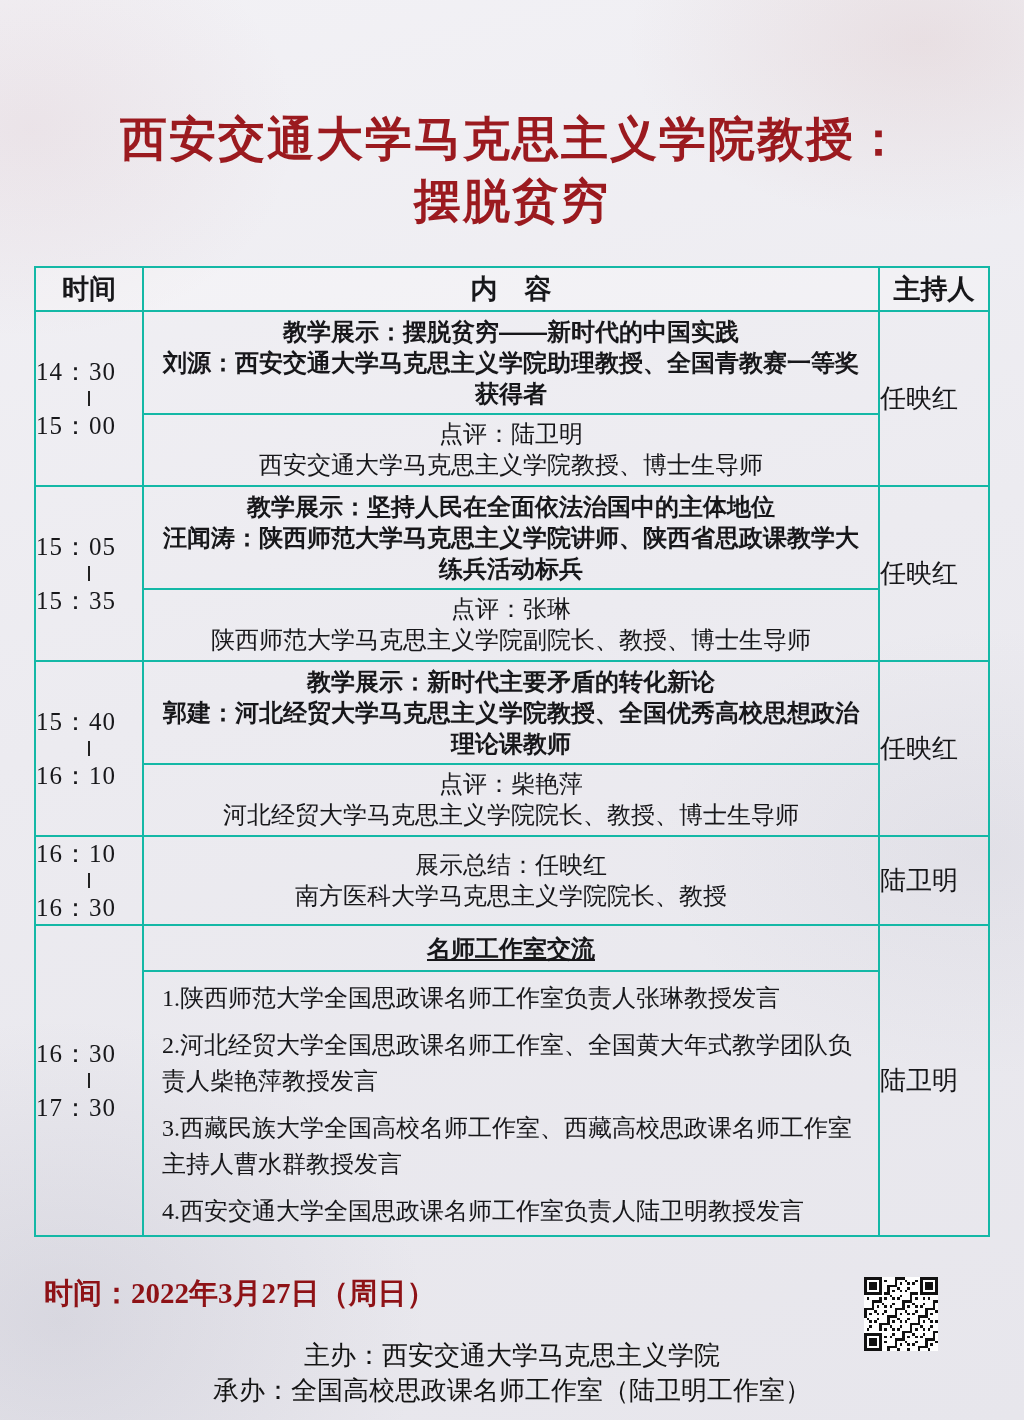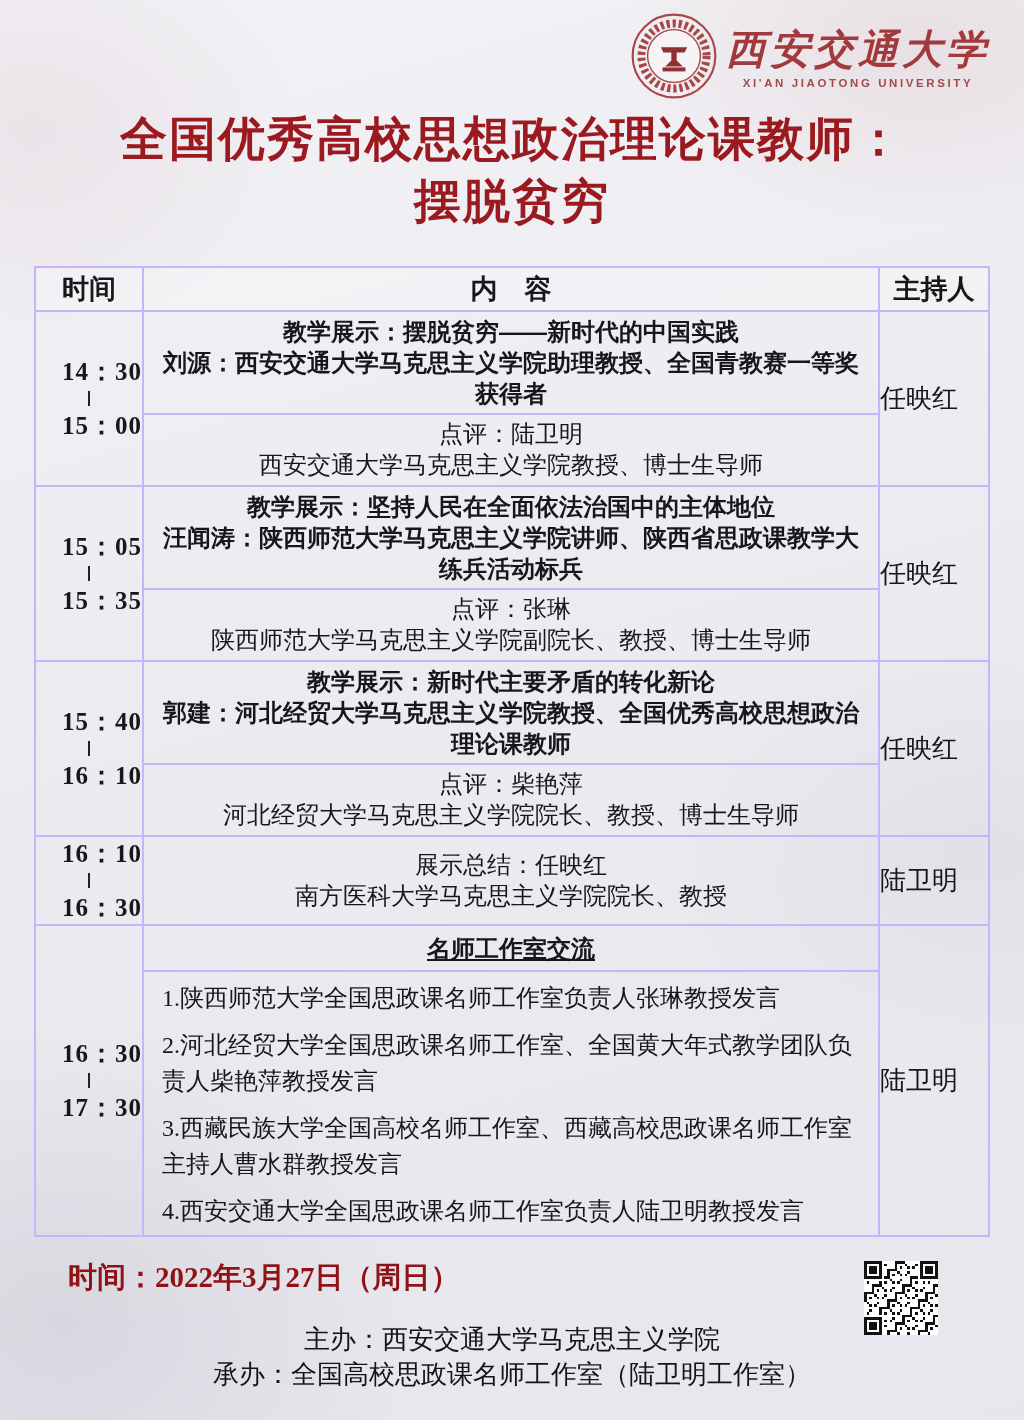--- a/index.html
+++ b/index.html
@@ -32,67 +32,51 @@
 
   
   .title {
     margin-top:108px; text-align:center;
     font-family:"Liberation Sans", sans-serif; font-weight:bold;
     font-size:47px; line-height:62px; letter-spacing:2px; color:#9b1a1f;
   }
 
   
   table.schedule { border-collapse:collapse; margin:34px auto 0; width:956px; table-layout:fixed; }
-  .schedule td, .schedule th { border:2px solid #c4b5fd; vertical-align:middle; }
+  .schedule td, .schedule th { border:2px solid #14b8a6; vertical-align:middle; }
   .schedule th { font-family:"Liberation Sans", sans-serif; font-size:27px; height:44px; background:rgba(255,255,255,.25); }
-  .cell-time { text-align:right; font-weight:bold; font-size:25px; letter-spacing:1px; }
+  .cell-time { text-align:left; font-weight:normal; font-size:25px; letter-spacing:1px; }
   .time-sep { display:block; width:0; height:15px; border-left:2px solid #222; margin:3px auto; overflow:hidden; color:transparent; }
   .cell-host { text-align:left; font-size:26px; }
   .cell-content { text-align:center; font-size:24px; line-height:31px; padding:4px 16px; }
   .line-strong { font-family:"Liberation Sans", sans-serif; font-weight:bold; }
   .h88 { height:88px; } .h90 { height:90px; } .h58 { height:58px; } .h56 { height:56px; }
   .h86 { height:86px; } .h46 { height:46px;text-decoration:underline; } .h242 { height:242px; }
   .items-cell { text-align:left; padding:8px 12px 6px 18px; vertical-align:top; }
   .items-cell .item { font-size:24px; line-height:36px; margin-bottom:11px; }
   .items-cell .item:last-child { margin-bottom:0; }
 
   
-  .footer-info { position:relative; margin-top:20px; padding-left:68px; }
+  .footer-info { position:relative; margin-top:36px; padding-left:44px; }
   .red-line { color:#8e1216; font-weight:bold; font-size:29px; line-height:41px; white-space:nowrap; }
   .red-line .url { font-family:"DejaVu Sans Mono", monospace; font-size:27px; }
   .qr { position:absolute; right:86px; top:4px; width:74px; height:74px; }
   .qr svg { width:74px; height:74px; display:block; }
 
   
   .organizers { margin-top:24px; text-align:center; font-size:26px; line-height:35px; color:#141414; }
 </style>
 </head>
 <body>
 
 <div class="page">
 
-  <div class="logo-area">
-    <div class="emblem">
-      <svg viewBox="0 0 100 100" aria-hidden="true">
-        <circle cx="50" cy="50" r="47" fill="none" stroke="#a84648" stroke-width="2.4"></circle>
-        <circle cx="50" cy="50" r="37" fill="none" stroke="#a84648" stroke-width="9" stroke-dasharray="3.6 3.3"></circle>
-        <circle cx="50" cy="50" r="30" fill="#f6f3f4" stroke="#a84648" stroke-width="1.6"></circle>
-        <path d="M35 40 h30 l-3 6 h-9 v9 l7 7 h-20 l7-7 v-9 h-9 z" fill="#8f3033"></path>
-        <rect x="37" y="63" width="26" height="4.5" fill="#8f3033"></rect>
-        <rect x="42" y="56.5" width="16" height="4" fill="#f6f3f4" opacity="0"></rect>
-      </svg>
-    </div>
-    <div class="logo-textwrap">
-      <div class="logo-cn">西安交通大学</div>
-      <div class="logo-en">XI'AN JIAOTONG UNIVERSITY</div>
-    </div>
-  </div>
 
   <h1 class="title">
-    <span>全国优秀高校思想政治理论课教师：</span><br>
+    <span>西安交通大学马克思主义学院教授：</span><br>
     <span>摆脱贫穷</span>
   </h1>
 
   <table class="schedule">
     <colgroup>
         <col style="width:108px">
         <col>
         <col style="width:110px">
       </colgroup>
     <tbody>

